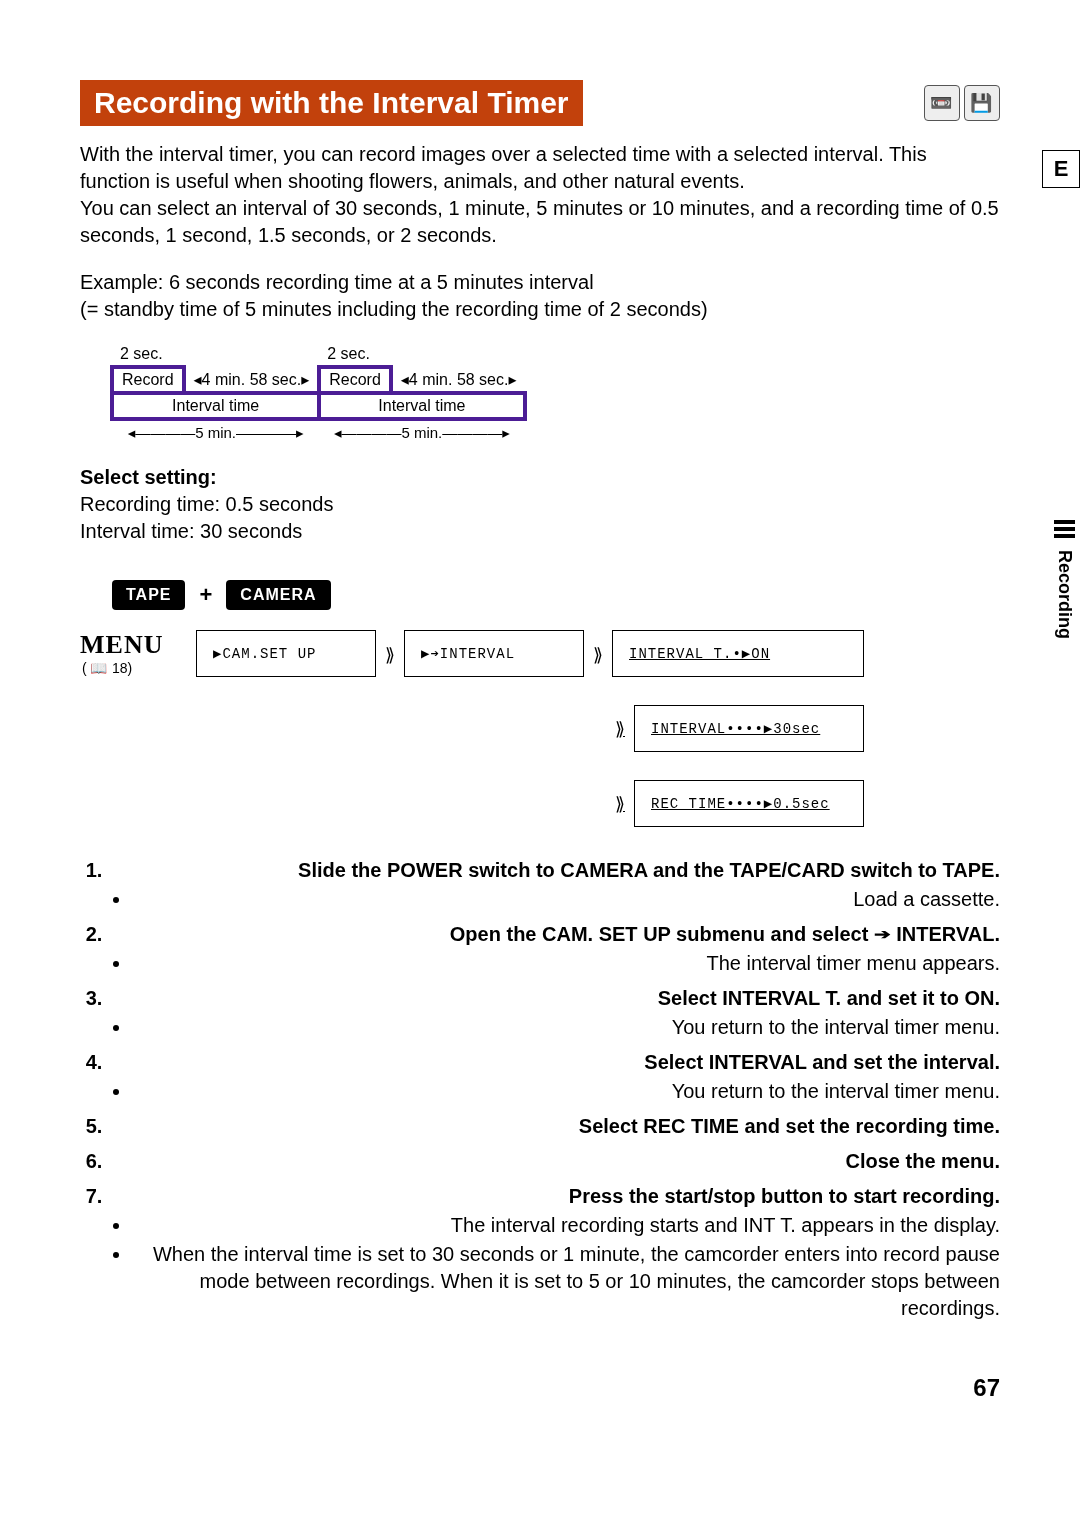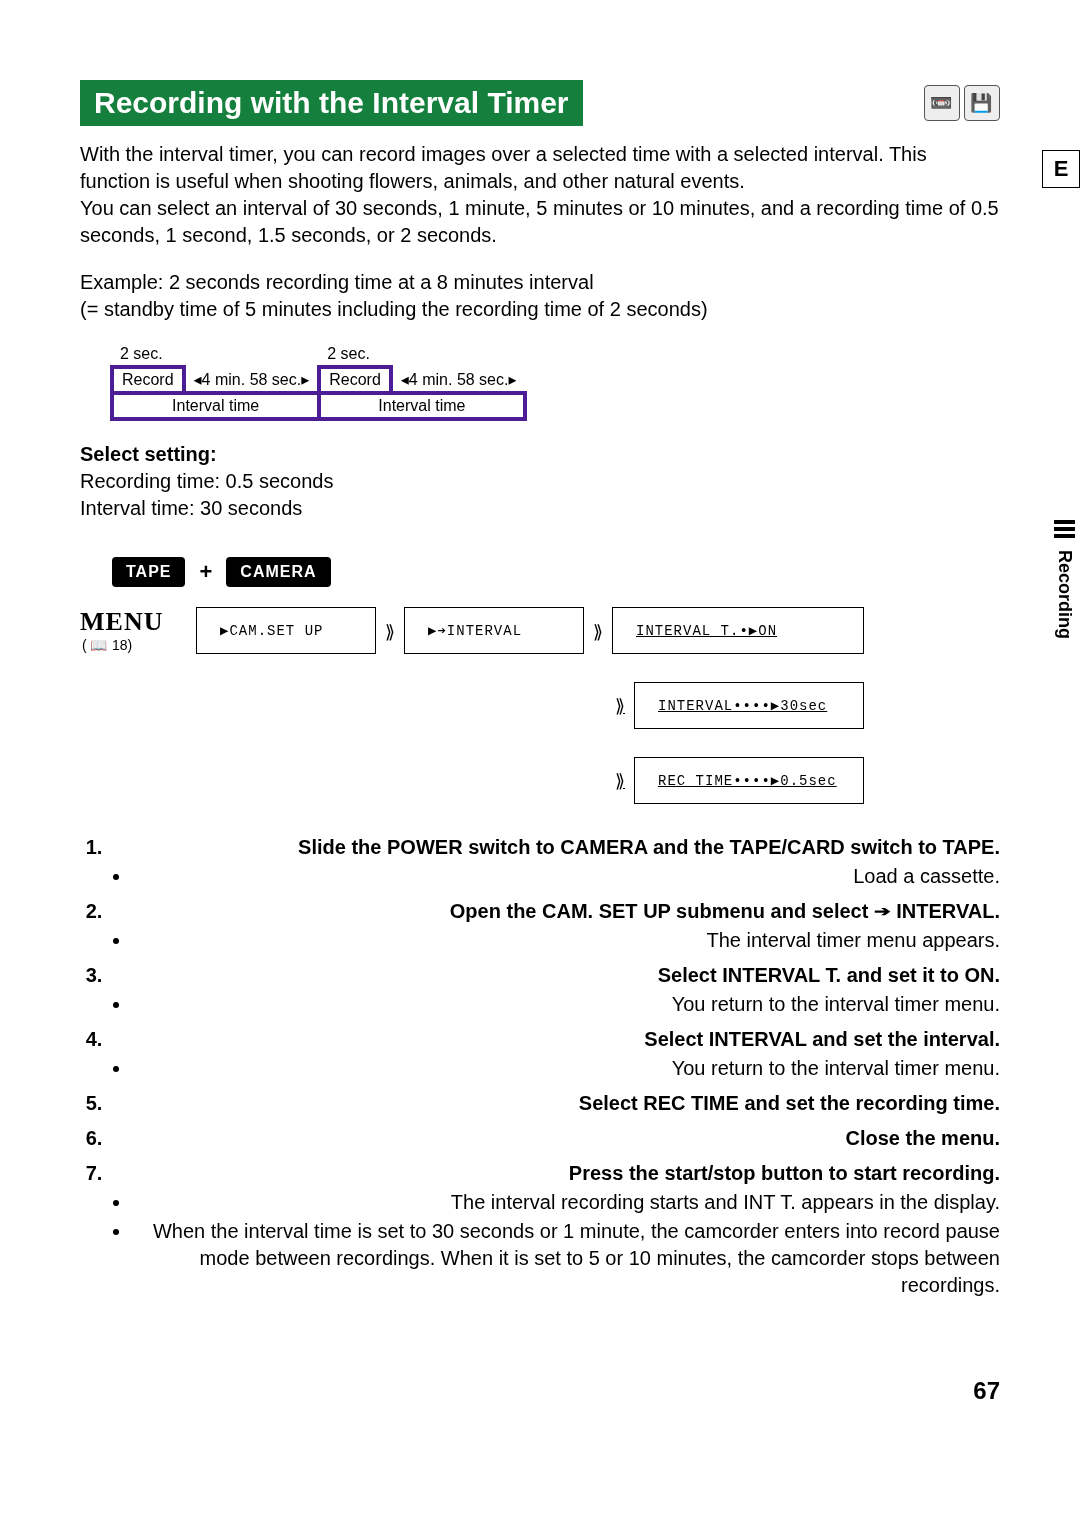--- a/index.html
+++ b/index.html
@@ -15,21 +15,21 @@
     position: relative;
     box-sizing: border-box;
   }
   
   .top-bar {
     display: flex;
     align-items: stretch;
     margin-bottom: 15px;
   }
   .title-bar {
-    background: #15803d;
+    background: #c2410c;
     color: #fff;
     font-size: 30px;
     font-weight: bold;
     padding: 6px 14px;
     flex: 0 0 auto;
   }
   .top-bar-spacer { flex: 1; }
   .top-icons {
     display: flex;
     gap: 4px;
@@ -138,21 +138,21 @@
     font-weight: bold;
     font-size: 26px;
     letter-spacing: 1px;
   }
   .menu-sub { font-size: 14px; text-align: left; padding-left: 2px;}
   .flow-box {
     border: 1px solid #000;
     font-family: "Courier New", monospace;
     font-size: 14px;
     letter-spacing: 1px;
-    padding: 14px 23px;
+    padding: 14px 16px;
     min-width: 180px;
     box-sizing: border-box;
   }
   .flow-box.small { min-width: 230px; }
   .col-stack {
     display: flex;
     flex-direction: column;
     gap: 28px;
     text-decoration: underline;
   }
@@ -180,21 +180,21 @@
     font-weight: normal;
     font-size: 20px;
     margin: 2px 0 6px 0;
     padding-left: 24px;
   }
   ul.bullets li { line-height: 1.35; margin-bottom: 2px; }
   .page-num {
     text-align: right;
     font-size: 24px;
     font-weight: bold;
-    margin-top: 78px;
+    margin-top: 52px;
   }
   .tri { display: inline-block; transform: scaleY(0.7); }
 </style>
 </head>
 <body>
 
 <div class="page">
 
   <div class="top-bar">
     <div class="title-bar">Recording with the Interval Timer</div>
@@ -216,21 +216,21 @@
       <div class="edge-text">Recording</div>
     </div>
   </div>
 
   <div class="para">
     <span>With the interval timer, you can record images over a selected time with a selected interval. This function is useful when shooting flowers, animals, and other natural events.</span><br>
     <span>You can select an interval of 30 seconds, 1 minute, 5 minutes or 10 minutes, and a recording time of 0.5 seconds, 1 second, 1.5 seconds, or 2 seconds.</span>
   </div>
 
   <div class="para">
-    <span>Example: 2 seconds recording time at a 8 minutes interval</span><br>
+    <span>Example: 6 seconds recording time at a 5 minutes interval</span><br>
     <span>(= standby time of 5 minutes including the recording time of 2 seconds)</span>
   </div>
 
   <div class="diagram">
     <table>
       <tbody>
           <tr class="toprow">
         <td style="text-align:left;"><span>2 sec.</span></td>
         <td></td>
         <td style="text-align:left;"><span>2 sec.</span></td>
@@ -238,20 +238,24 @@
       </tr>
       <tr>
         <td>Record</td>
         <td class="noborder" style="border-top:none;border-bottom:none;"><span>◂</span><span>4 min. 58 sec.</span><span>▸</span></td>
         <td>Record</td>
         <td class="noborder" style="border-top:none;border-bottom:none;"><span>◂</span><span>4 min. 58 sec.</span><span>▸</span></td>
       </tr>
       <tr>
         <td colspan="2">Interval time</td>
         <td colspan="2">Interval time</td>
+      </tr>
+      <tr class="arrow-row">
+        <td colspan="2">◂――――<span>5 min.</span>――――▸</td>
+        <td colspan="2">◂――――<span>5 min.</span>――――▸</td>
       </tr>
     </tbody>
       </table>
   </div>
 
   <div class="para">
     <span class="bold">Select setting:</span><br>
     <span>Recording time: 0.5 seconds</span><br>
     <span>Interval time: 30 seconds</span>
   </div>

